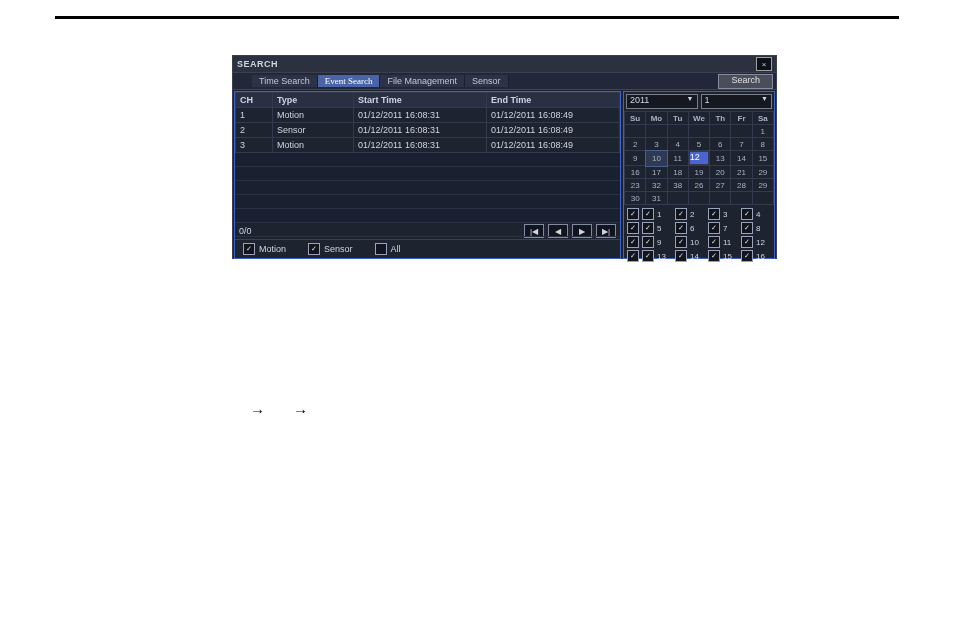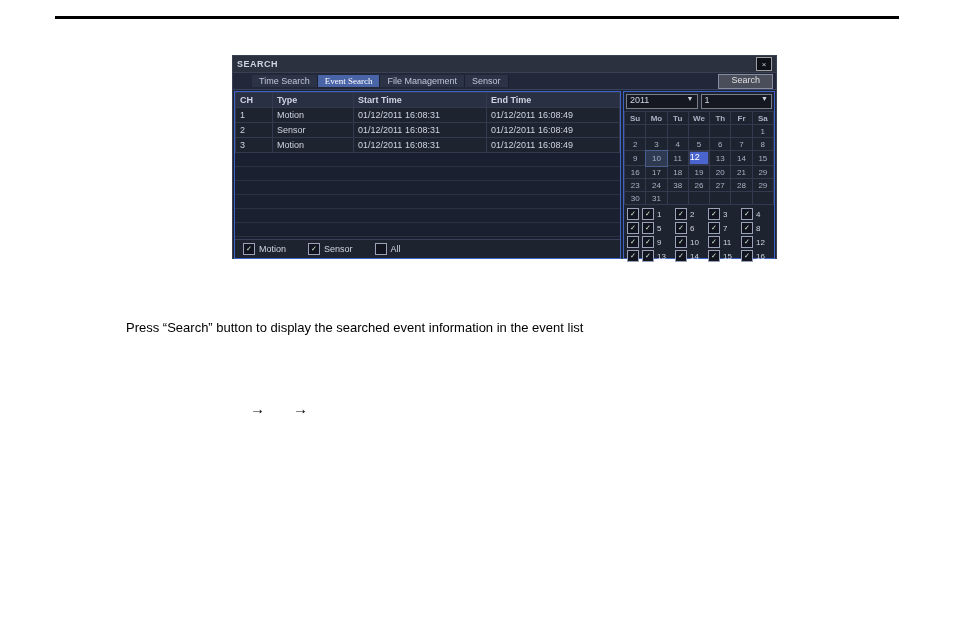--- a/index.html
+++ b/index.html
@@ -123,20 +123,29 @@
         <div class="grow">
           <div class="ghostrows">
               <div></div>
               <div></div>
               <div></div>
               <div></div>
               <div></div>
               <div></div>
             </div>
         </div>
+        <div class="playbar">
+          <span>0/0</span>
+          <div class="pbtns">
+            <div class="pbtn">|◀</div>
+            <div class="pbtn">◀</div>
+            <div class="pbtn">▶</div>
+            <div class="pbtn">▶|</div>
+          </div>
+        </div>
         <div class="filterbar">
           <div class="fitem">
             <span class="chk on"></span>
             <span>Motion</span>
           </div>
           <div class="fitem">
             <span class="chk on"></span>
             <span>Sensor</span>
           </div>
           <div class="fitem">
@@ -201,21 +210,21 @@
                 <td>16</td>
                 <td>17</td>
                 <td>18</td>
                 <td>19</td>
                 <td>20</td>
                 <td>21</td>
                 <td>29</td>
               </tr>
               <tr>
                 <td>23</td>
-                <td>24</td>
+                <td>32</td>
                 <td>38</td>
                 <td>26</td>
                 <td>27</td>
                 <td>28</td>
                 <td>29</td>
               </tr>
               <tr>
                 <td>30</td>
                 <td>31</td>
                 <td></td>
@@ -261,16 +270,15 @@
             <span>14</span>
             <span class="mast on"></span>
             <span>15</span>
             <span class="mast on"></span>
             <span>16</span>
           </div>
       </div>
     </div>
   </div>
 
-  <div class="para" style="top:320px">Press “Search” button to display the searched event information in the event list</div>
   <div class="arrows">→→</div>
 
 </div>
 
 </body></html>

